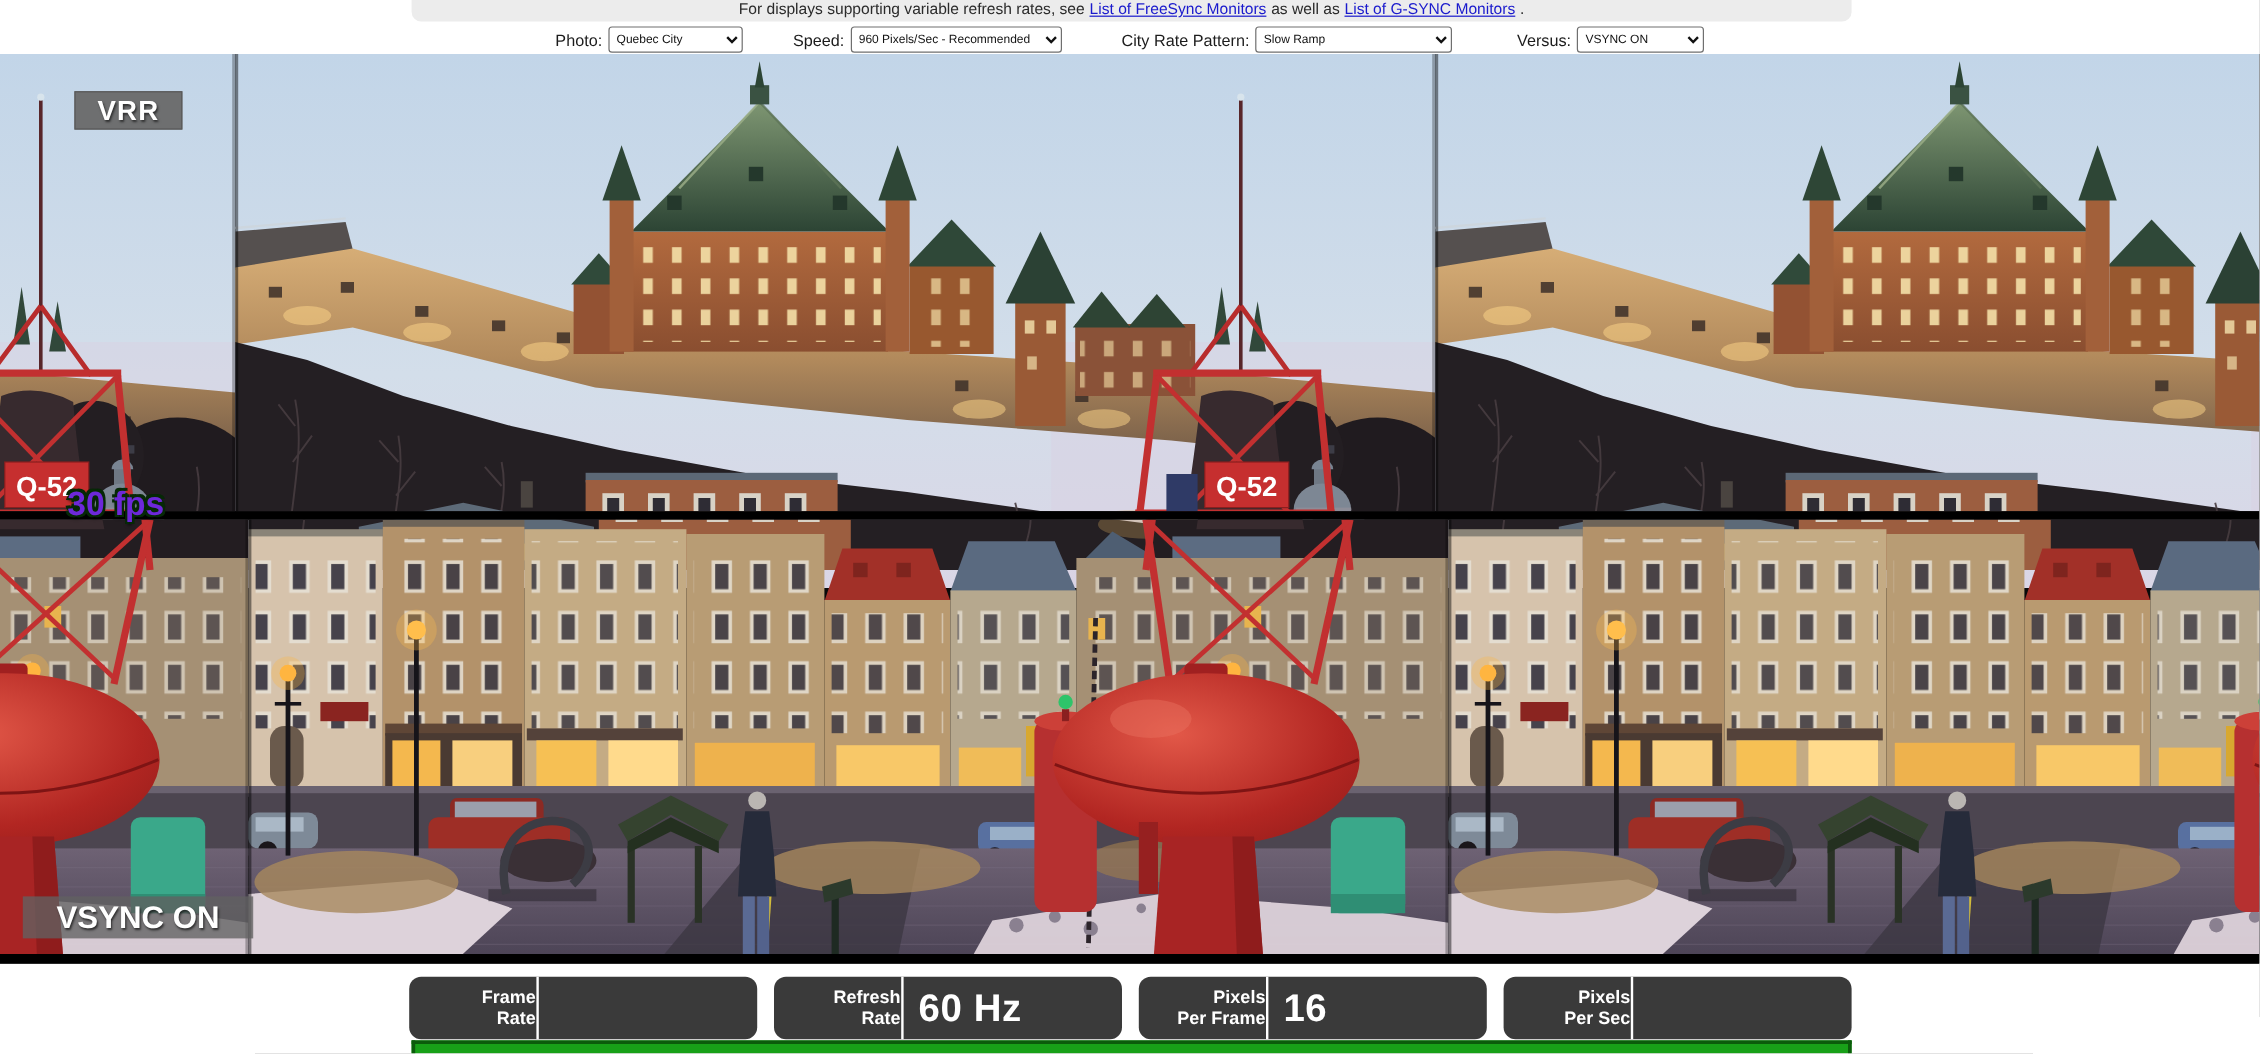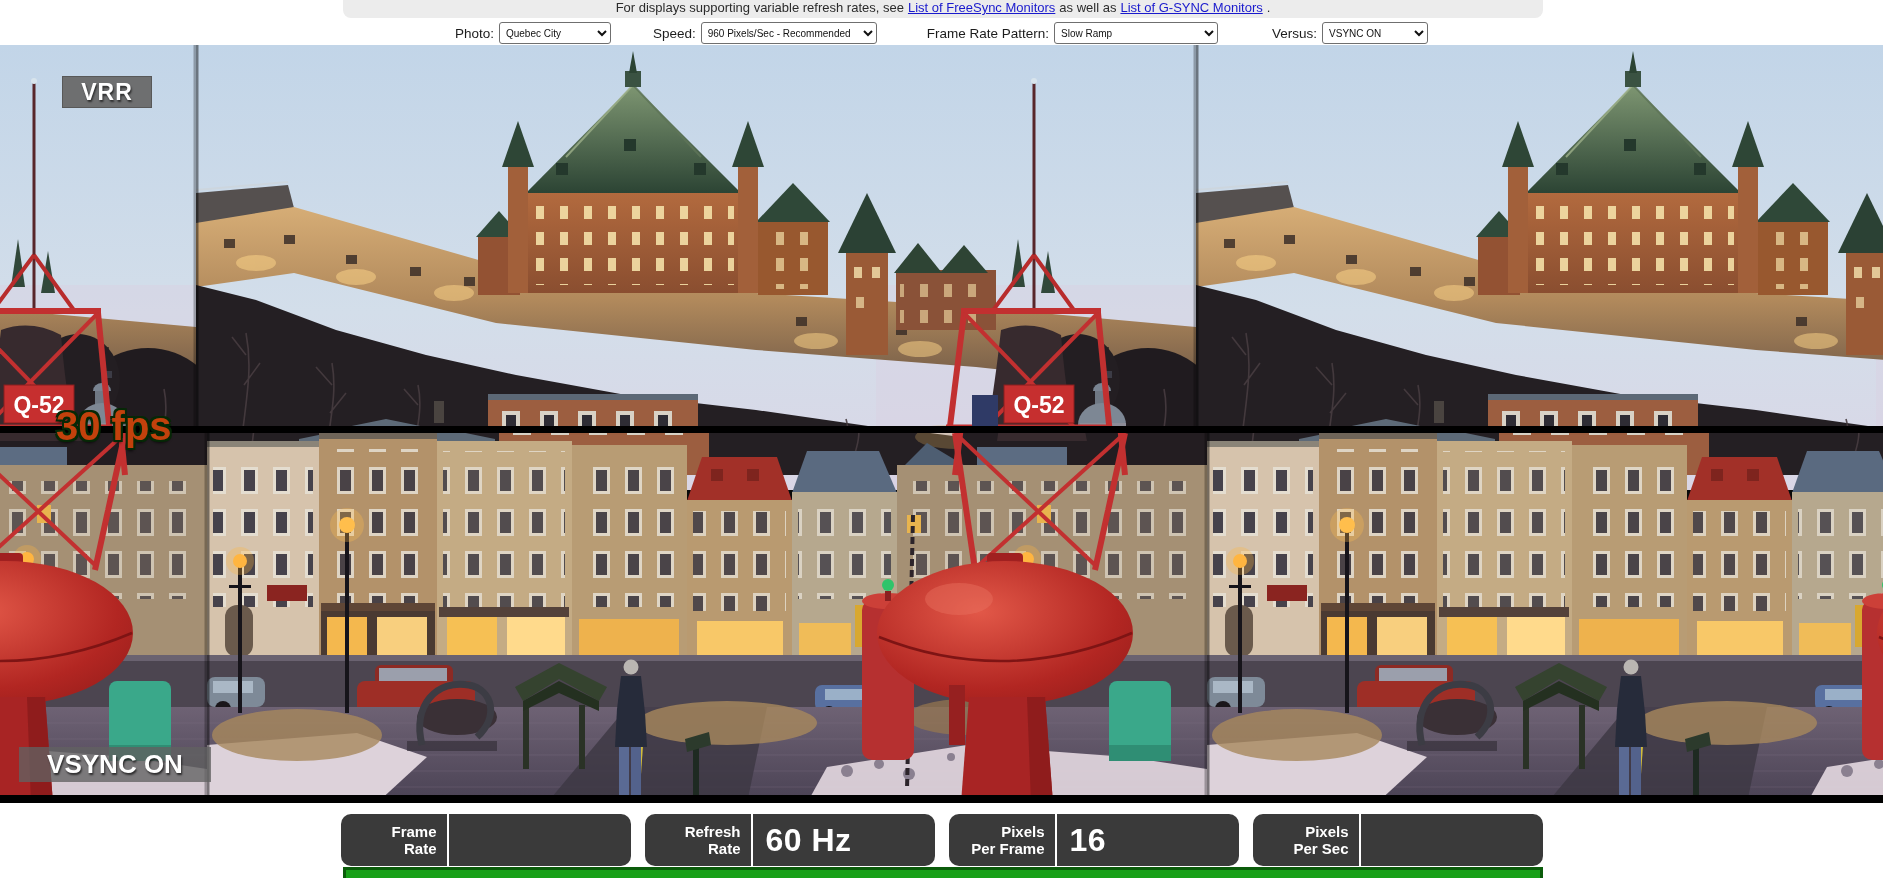--- a/index.html
+++ b/index.html
@@ -34,32 +34,32 @@
   .strip-top .tile { top:0; }
   .strip-bottom .tile { top:-388px; }
   .t1{left:-804px;} .t2{left:196px;} .t3{left:1196px;}
   .b1{left:-793px;} .b2{left:207px;} .b3{left:1207px;}
 
   
   .vrr-label { position:absolute; top:76px; left:62px; width:90px; height:32px; z-index:6;
     background:rgba(105,105,105,0.95); border:1px solid #585858; color:#fff;
     font-weight:bold; font-size:23px; display:flex; align-items:center; justify-content:center;
     text-shadow:1px 2px 2px rgba(0,0,0,0.6); letter-spacing:1px; }
-  .fps-label { position:absolute; top:404px; left:56px; z-index:6; font-weight:bold; font-size:40px;
-    color:#c2410c;
+  .fps-label { position:absolute; top:404px; left:56px; z-index:6; font-weight:bold; font-size:28px;
+    color:#6d28d9;
     text-shadow:-2px -2px 0 #062806, 2px -2px 0 #062806, -2px 2px 0 #062806, 2px 2px 0 #062806, 0 3px 3px rgba(0,0,0,.7); }
   .vsync-label { position:absolute; top:747px; left:19px; width:192px; height:35px; z-index:6;
     background:rgba(98,98,98,0.78); color:#fff; font-weight:bold; font-size:26px;
     display:flex; align-items:center; justify-content:center; text-shadow:1px 2px 2px rgba(0,0,0,.65); }
 
   
   .stats { position:absolute; top:814px; left:0; width:100%; display:flex; justify-content:center; gap:14px; z-index:7; }
   .stat-box { width:290px; height:52px; background:#3a3a3a; border-radius:10px; display:flex; align-items:stretch; color:#fff; }
   .stat-label { width:106px; display:flex; align-items:center; justify-content:flex-end;
-    font-weight:bold; font-size:15px; line-height:1.15; text-align:right; white-space:pre-line; padding-right:10px; }
+    font-weight:bold; font-size:15px; line-height:1.15; text-align:right; white-space:pre-line; }
   .stat-sep { width:2px; background:#fff; }
   .stat-value { flex:1; display:flex; align-items:center; font-weight:bold; font-size:32px; padding-left:13px; letter-spacing:0.5px; }
 
   .green-bar { position:absolute; top:867px; left:343px; width:1200px; height:11px;
     background:#18a018; border-top:3px solid #0b5c0b; border-left:3px solid #0b5c0b; border-right:3px solid #0b5c0b; z-index:7; }
 
   .defs-holder { position:absolute; width:0; height:0; overflow:hidden; }
 </style>
 </head>
 <body>
@@ -406,21 +406,21 @@
         <option>Quebec City</option>
       </select>
     </div>
     <div class="ctl-group gap40">
       <label>Speed:</label>
       <select style="width:176px">
         <option>960 Pixels/Sec - Recommended</option>
       </select>
     </div>
     <div class="ctl-group gap48">
-      <label>Frame Rate Pattern:</label>
+      <label>City Rate Pattern:</label>
       <select style="width:164px">
         <option>Slow Ramp</option>
       </select>
     </div>
     <div class="ctl-group gap52">
       <label>Versus:</label>
       <select style="width:106px">
         <option>VSYNC ON</option>
       </select>
     </div>

